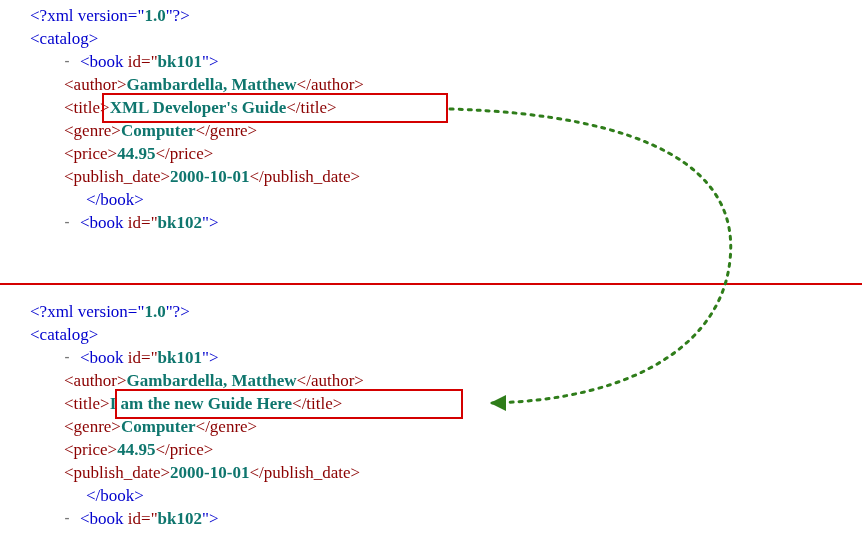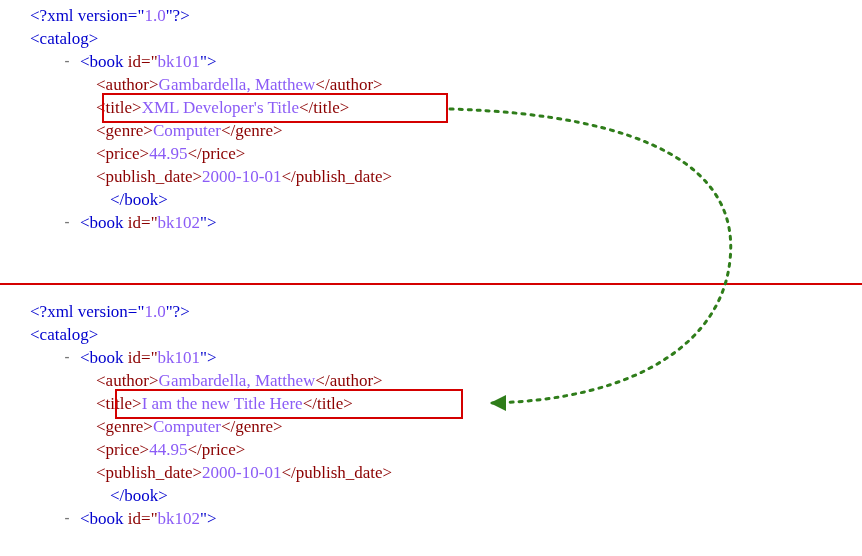--- a/index.html
+++ b/index.html
@@ -16,35 +16,35 @@
   .panel {
     position: absolute;
     left: 0;
     width: 862px;
   }
   .panel.top { top: 4px; }
   .panel.bottom { top: 300px; }
   .line { white-space: nowrap; line-height: 23px; height: 23px; }
   .i0 { padding-left: 30px; }
   .i1 { padding-left: 62px; }
-  .i2 { padding-left: 110px; }
-  .i3 { padding-left: 96px; }
+  .i2 { padding-left: 86px; }
+  .i3 { padding-left: 64px; }
   .minus {
     display: inline-block;
     width: 10px;
     color: #777;
     font-family: Consolas, monospace;
     font-size: 15px;
     text-align: center;
     margin-right: 8px;
     vertical-align: 1px;
   }
   .blue { color: #0000cd; }
   .brown { color: #8b0000; }
-  .black { color: #8b5cf6; font-weight: normal; }
+  .black { color: #0f766e; font-weight: bold; }
   .sep {
     position: absolute;
     left: 0; top: 283px;
     width: 862px; height: 2px;
     background: #d40000;
   }
   .redbox {
     position: absolute;
     border: 2px solid #d40000;
     box-sizing: border-box;
@@ -68,36 +68,36 @@
   }
 </style>
 </head>
 <body>
 
 <div class="panel top">
   <div class="line i0"><span class="blue">&lt;?xml version="</span><span class="black">1.0</span><span class="blue">"?&gt;</span></div>
   <div class="line i0"><span class="blue">&lt;catalog&gt;</span></div>
   <div class="line i1"><span class="minus">-</span><span class="blue">&lt;book </span><span class="brown">id="</span><span class="black">bk101</span><span class="blue">"&gt;</span></div>
   <div class="line i3"><span class="brown">&lt;author&gt;</span><span class="black">Gambardella, Matthew</span><span class="brown">&lt;/author&gt;</span></div>
-  <div class="line i3"><span class="brown">&lt;title&gt;</span><span class="black">XML Developer's Title</span><span class="brown">&lt;/title&gt;</span></div>
+  <div class="line i3"><span class="brown">&lt;title&gt;</span><span class="black">XML Developer's Guide</span><span class="brown">&lt;/title&gt;</span></div>
   <div class="line i3"><span class="brown">&lt;genre&gt;</span><span class="black">Computer</span><span class="brown">&lt;/genre&gt;</span></div>
   <div class="line i3"><span class="brown">&lt;price&gt;</span><span class="black">44.95</span><span class="brown">&lt;/price&gt;</span></div>
   <div class="line i3"><span class="brown">&lt;publish_date&gt;</span><span class="black">2000-10-01</span><span class="brown">&lt;/publish_date&gt;</span></div>
   <div class="line i2"><span class="blue">&lt;/book&gt;</span></div>
   <div class="line i1"><span class="minus">-</span><span class="blue">&lt;book </span><span class="brown">id="</span><span class="black">bk102</span><span class="blue">"&gt;</span></div>
 </div>
 
 <div class="sep"></div>
 
 <div class="panel bottom">
   <div class="line i0"><span class="blue">&lt;?xml version="</span><span class="black">1.0</span><span class="blue">"?&gt;</span></div>
   <div class="line i0"><span class="blue">&lt;catalog&gt;</span></div>
   <div class="line i1"><span class="minus">-</span><span class="blue">&lt;book </span><span class="brown">id="</span><span class="black">bk101</span><span class="blue">"&gt;</span></div>
   <div class="line i3"><span class="brown">&lt;author&gt;</span><span class="black">Gambardella, Matthew</span><span class="brown">&lt;/author&gt;</span></div>
-  <div class="line i3"><span class="brown">&lt;title&gt;</span><span class="black">I am the new Title Here</span><span class="brown">&lt;/title&gt;</span></div>
+  <div class="line i3"><span class="brown">&lt;title&gt;</span><span class="black">I am the new Guide Here</span><span class="brown">&lt;/title&gt;</span></div>
   <div class="line i3"><span class="brown">&lt;genre&gt;</span><span class="black">Computer</span><span class="brown">&lt;/genre&gt;</span></div>
   <div class="line i3"><span class="brown">&lt;price&gt;</span><span class="black">44.95</span><span class="brown">&lt;/price&gt;</span></div>
   <div class="line i3"><span class="brown">&lt;publish_date&gt;</span><span class="black">2000-10-01</span><span class="brown">&lt;/publish_date&gt;</span></div>
   <div class="line i2"><span class="blue">&lt;/book&gt;</span></div>
   <div class="line i1"><span class="minus">-</span><span class="blue">&lt;book </span><span class="brown">id="</span><span class="black">bk102</span><span class="blue">"&gt;</span></div>
 </div>
 
 <div class="redbox" style="left:102px; top:93px; width:346px; height:30px;"></div>
 <div class="redbox" style="left:115px; top:389px; width:348px; height:30px;"></div>
 

